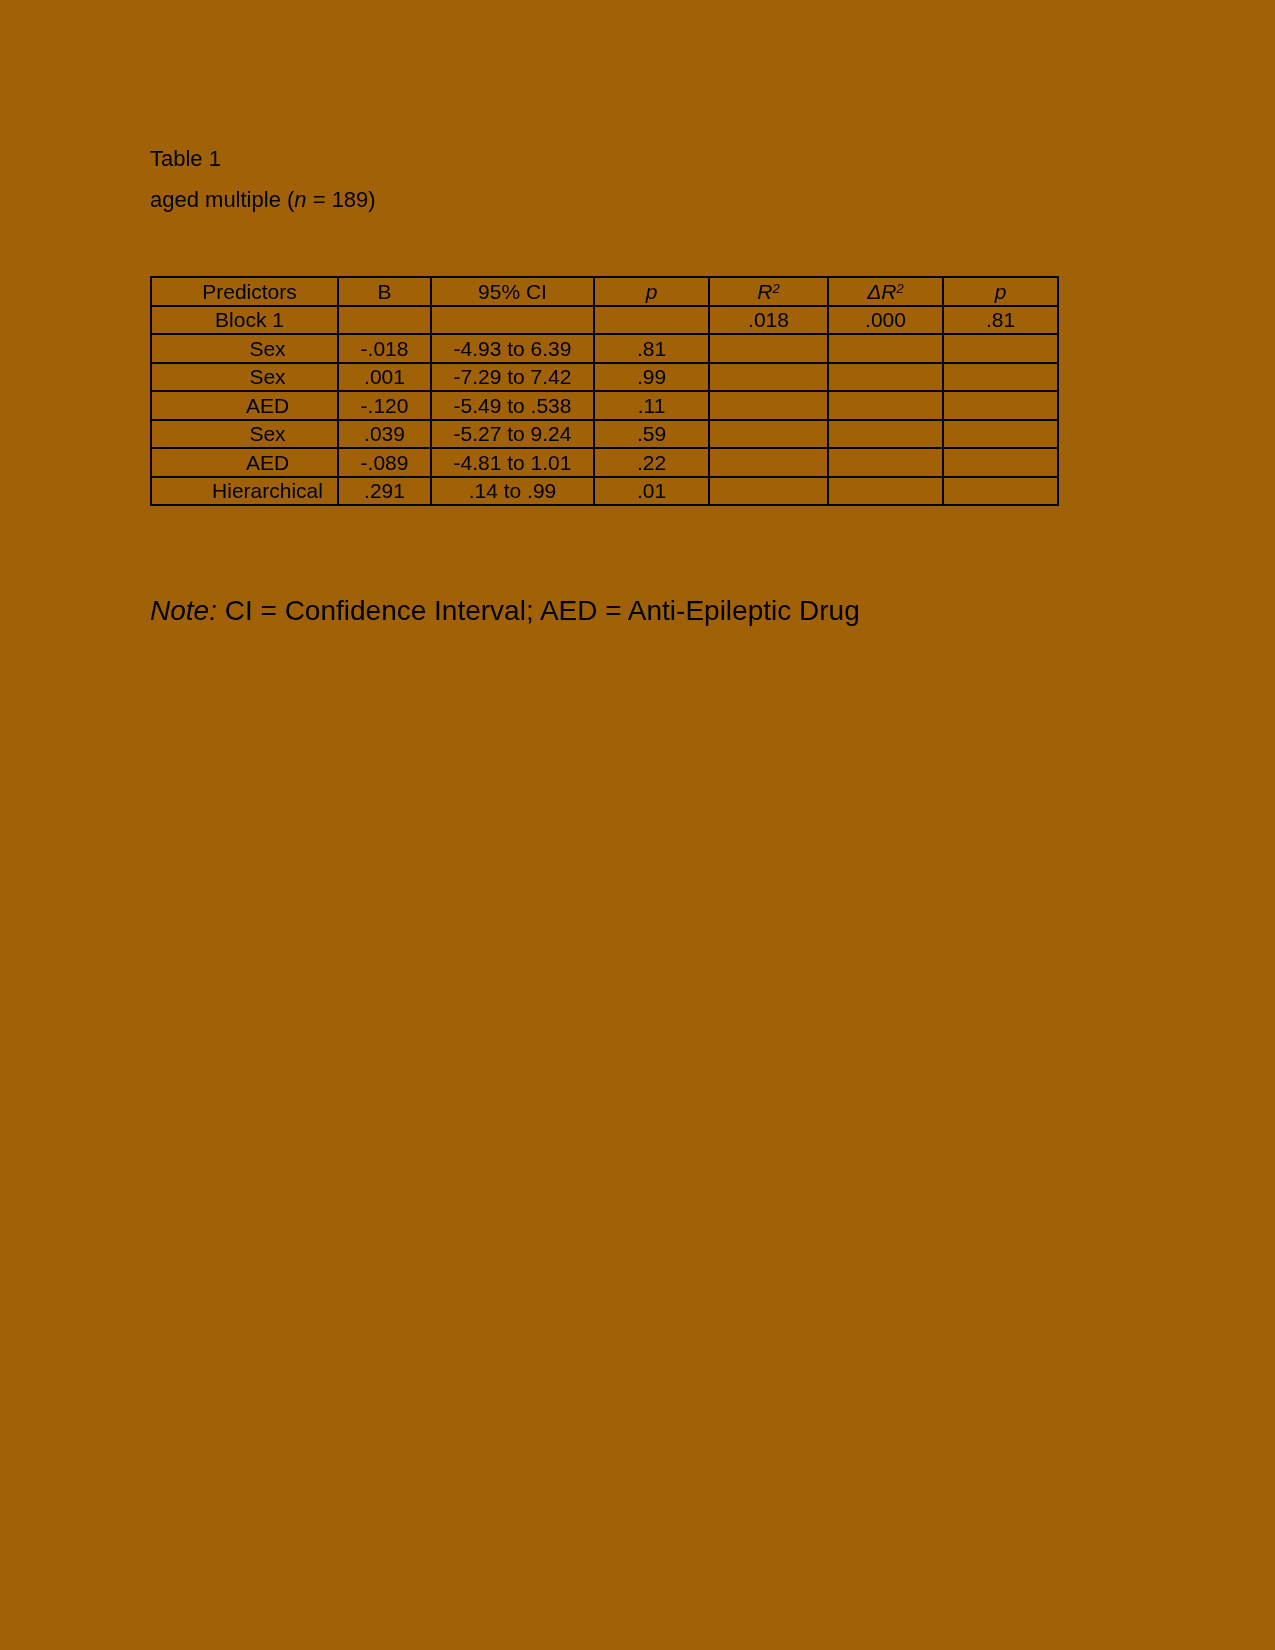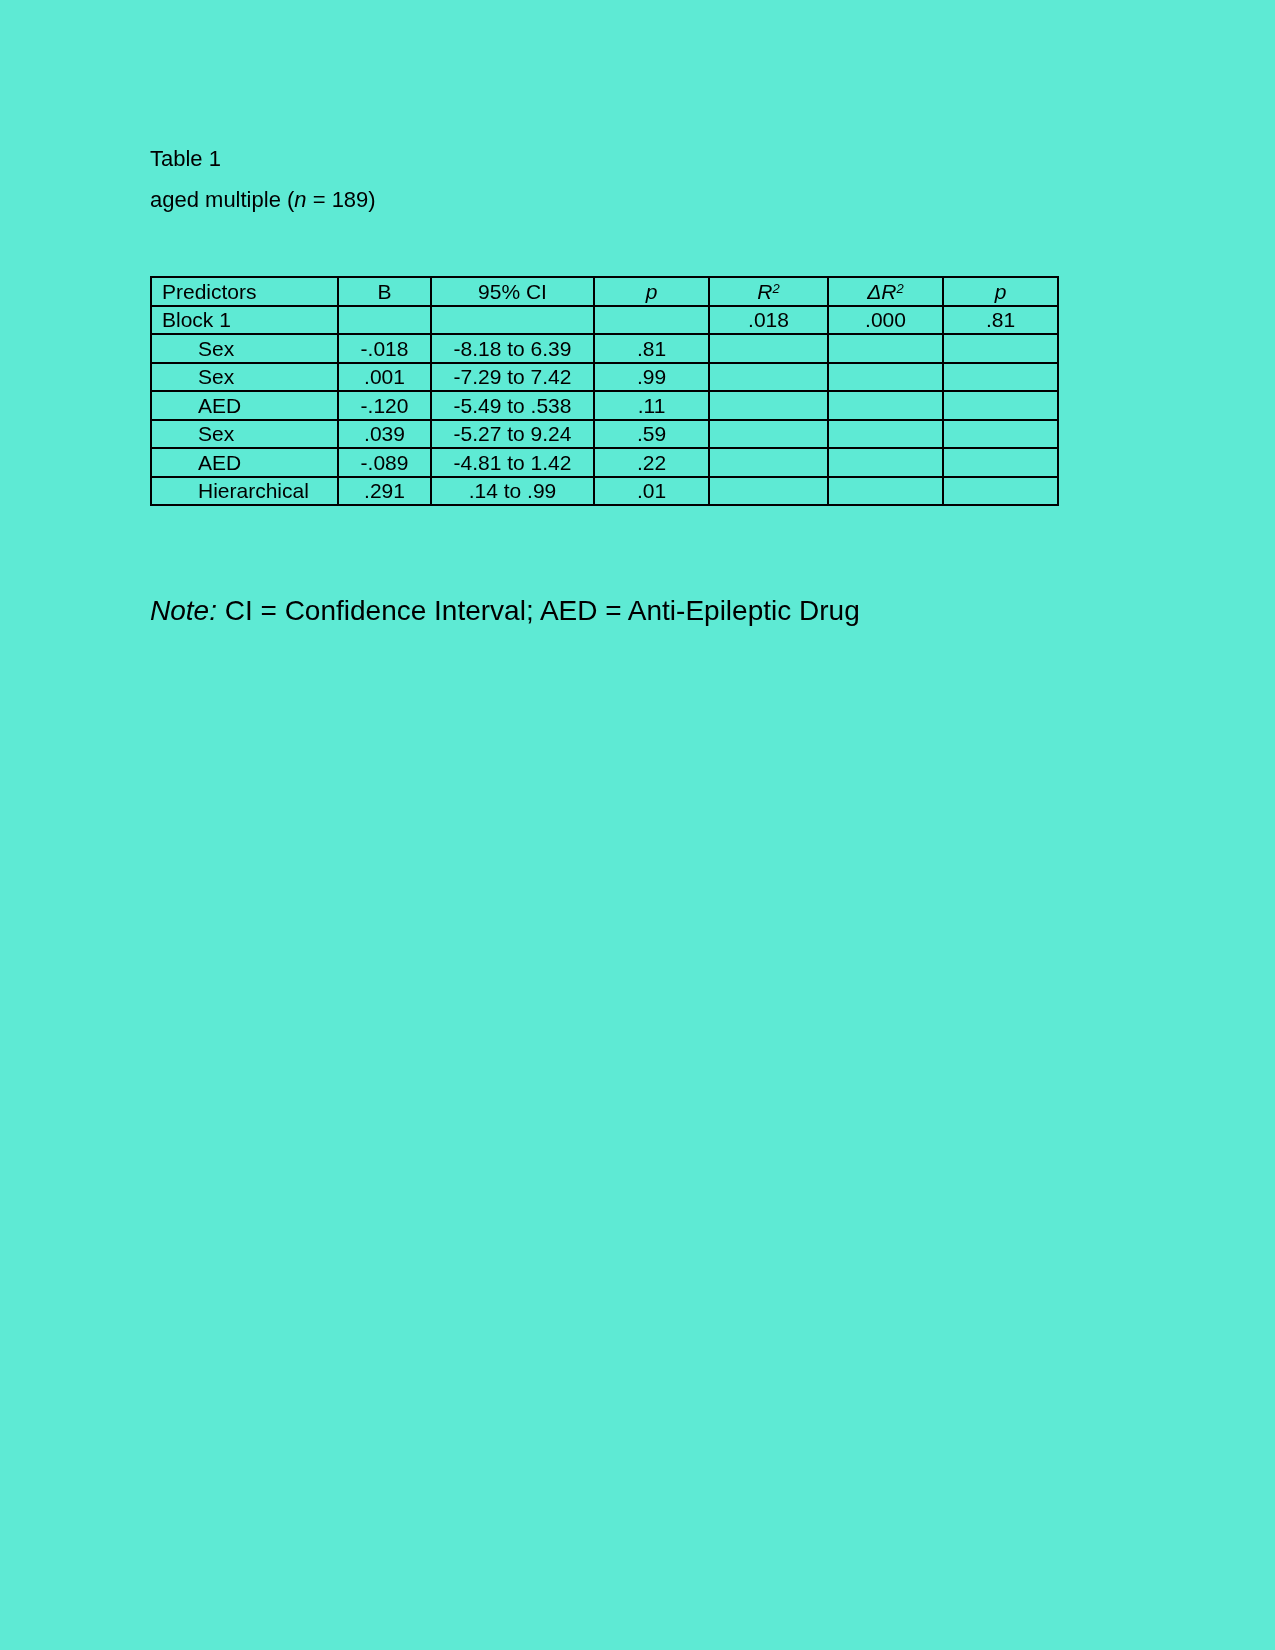--- a/index.html
+++ b/index.html
@@ -4,21 +4,21 @@
 <style>
   html, body {
     margin: 0;
     padding: 0;
     background: #ffffff;
   }
   .page {
     position: relative;
     width: 1275px;
     height: 1650px;
-    background: #5eead4;
+    background: #a16207;
     color: #000000;
     font-family: "Liberation Sans", sans-serif;
     overflow: hidden;
   }
   .title {
     position: absolute;
     left: 150px;
     top: 146px;
     font-size: 22px;
     line-height: 26px;
@@ -51,21 +51,21 @@
     height: 26.5px;
     padding: 0;
     font-size: 21px;
     font-weight: normal;
     line-height: 1;
     vertical-align: middle;
     overflow: hidden;
     white-space: nowrap;
   }
   th.left, td.left {
-    text-align: left;
+    text-align: center;
     padding-left: 10px;
   }
   td.indent {
     padding-left: 46px;
   }
   th.center, td.center {
     text-align: center;
   }
   sup {
     font-size: 13px;
@@ -120,21 +120,21 @@
             <td class="center"></td>
             <td class="center"></td>
             <td class="center"></td>
             <td class="center">.018</td>
             <td class="center">.000</td>
             <td class="center">.81</td>
           </tr>
           <tr>
             <td class="left indent">Sex</td>
             <td class="center">-.018</td>
-            <td class="center">-8.18 to 6.39</td>
+            <td class="center">-4.93 to 6.39</td>
             <td class="center">.81</td>
             <td class="center"></td>
             <td class="center"></td>
             <td class="center"></td>
           </tr>
           <tr>
             <td class="left indent">Sex</td>
             <td class="center">.001</td>
             <td class="center">-7.29 to 7.42</td>
             <td class="center">.99</td>
@@ -156,21 +156,21 @@
             <td class="center">.039</td>
             <td class="center">-5.27 to 9.24</td>
             <td class="center">.59</td>
             <td class="center"></td>
             <td class="center"></td>
             <td class="center"></td>
           </tr>
           <tr>
             <td class="left indent">AED</td>
             <td class="center">-.089</td>
-            <td class="center">-4.81 to 1.42</td>
+            <td class="center">-4.81 to 1.01</td>
             <td class="center">.22</td>
             <td class="center"></td>
             <td class="center"></td>
             <td class="center"></td>
           </tr>
           <tr>
             <td class="left indent">Hierarchical</td>
             <td class="center">.291</td>
             <td class="center">.14 to .99</td>
             <td class="center">.01</td>

